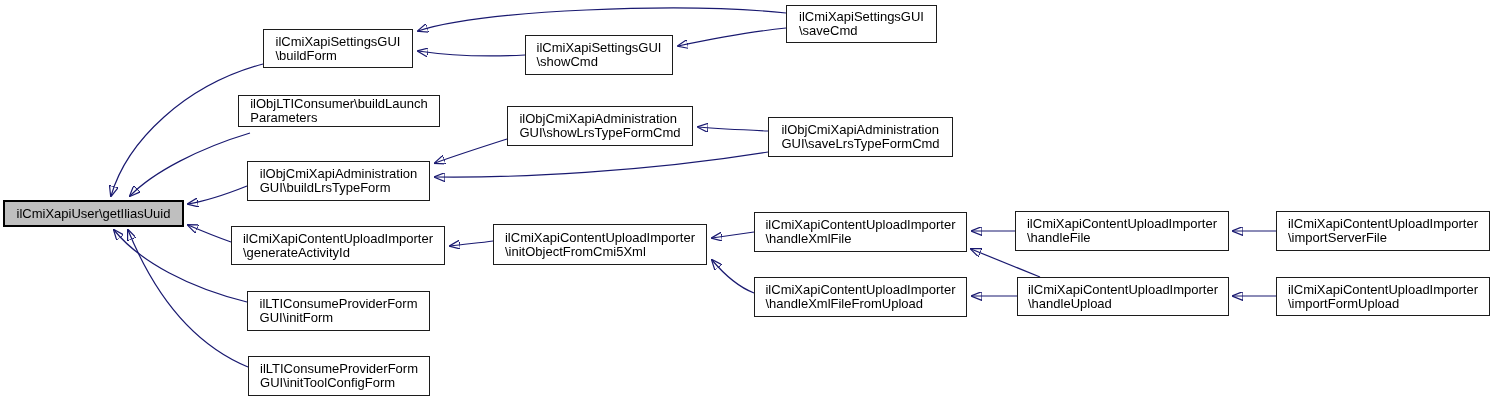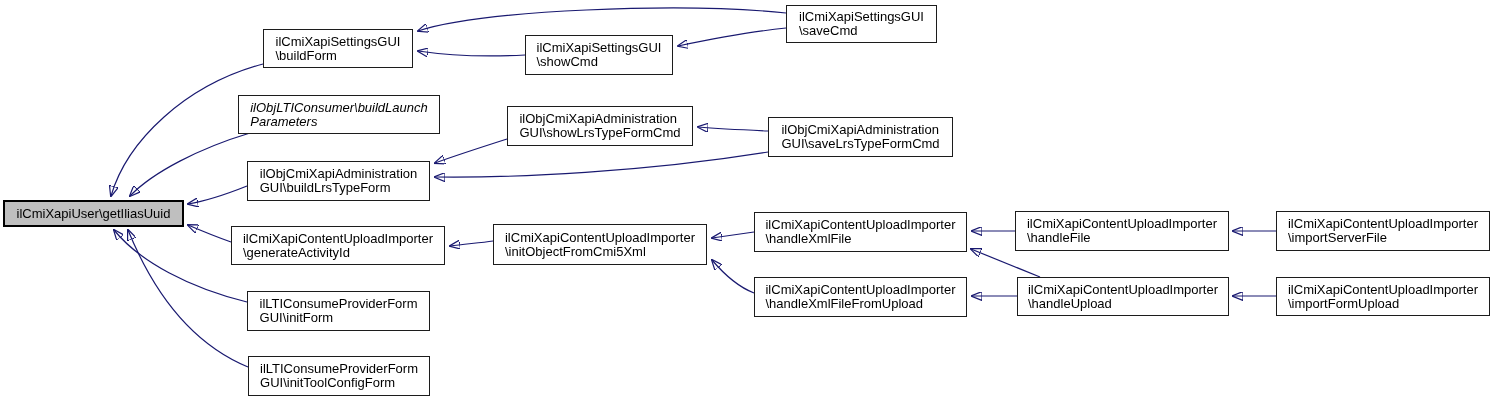--- a/index.html
+++ b/index.html
@@ -77,21 +77,21 @@
     <path d="M1015,231 L972,231" marker-end="url(#arrow)"></path>
     <path d="M1040,277 L971,249" marker-end="url(#arrow)"></path>
     <path d="M1017,296 L972,296" marker-end="url(#arrow)"></path>
     <path d="M1276,231 L1233,231" marker-end="url(#arrow)"></path>
     <path d="M1276,296 L1233,296" marker-end="url(#arrow)"></path>
   </svg>
 
   <div class="node root" style="left:3px;   top:200px; width:181px; height:27px;">ilCmiXapiUser\getIliasUuid</div>
   <div class="node" style="left:263px; top:29px;  width:150px; height:39px;">ilCmiXapiSettingsGUI
 \buildForm</div>
-  <div class="node" style="left:238px; top:95px;  width:202px; height:39px;font-style:italic;">ilObjLTIConsumer\buildLaunch
+  <div class="node" style="left:238px; top:95px;  width:202px; height:32px;">ilObjLTIConsumer\buildLaunch
 Parameters</div>
   <div class="node" style="left:247px; top:161px; width:183px; height:40px;">ilObjCmiXapiAdministration
 GUI\buildLrsTypeForm</div>
   <div class="node" style="left:231px; top:226px; width:214px; height:39px;">ilCmiXapiContentUploadImporter
 \generateActivityId</div>
   <div class="node" style="left:247px; top:291px; width:183px; height:40px;">ilLTIConsumeProviderForm
 GUI\initForm</div>
   <div class="node" style="left:248px; top:356px; width:182px; height:40px;">ilLTIConsumeProviderForm
 GUI\initToolConfigForm</div>
   <div class="node" style="left:525px; top:35px;  width:148px; height:40px;">ilCmiXapiSettingsGUI

